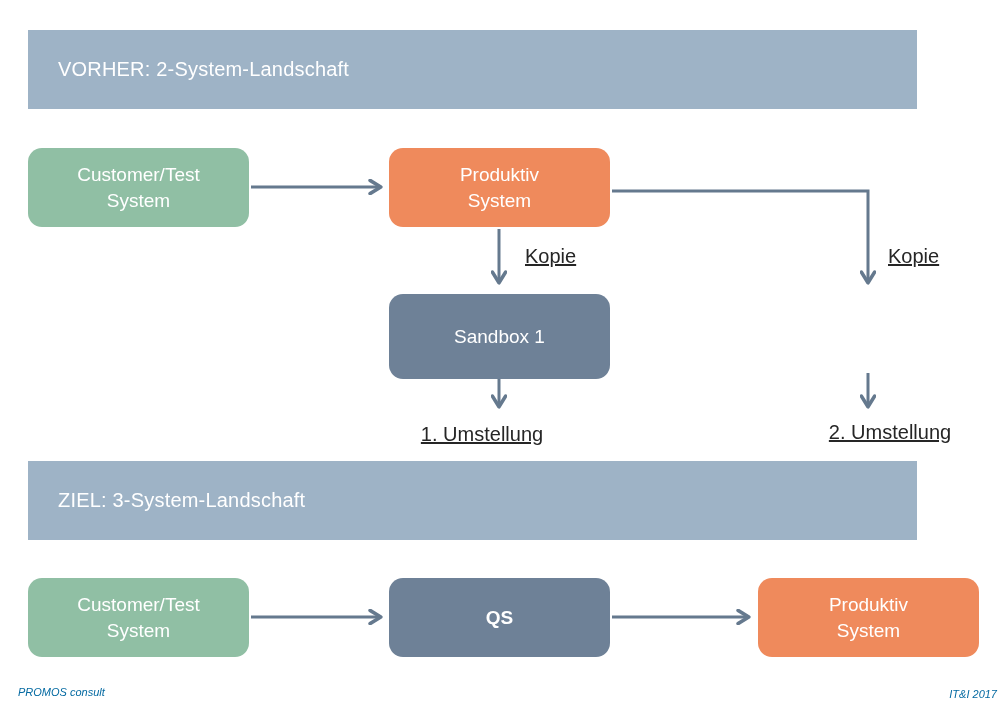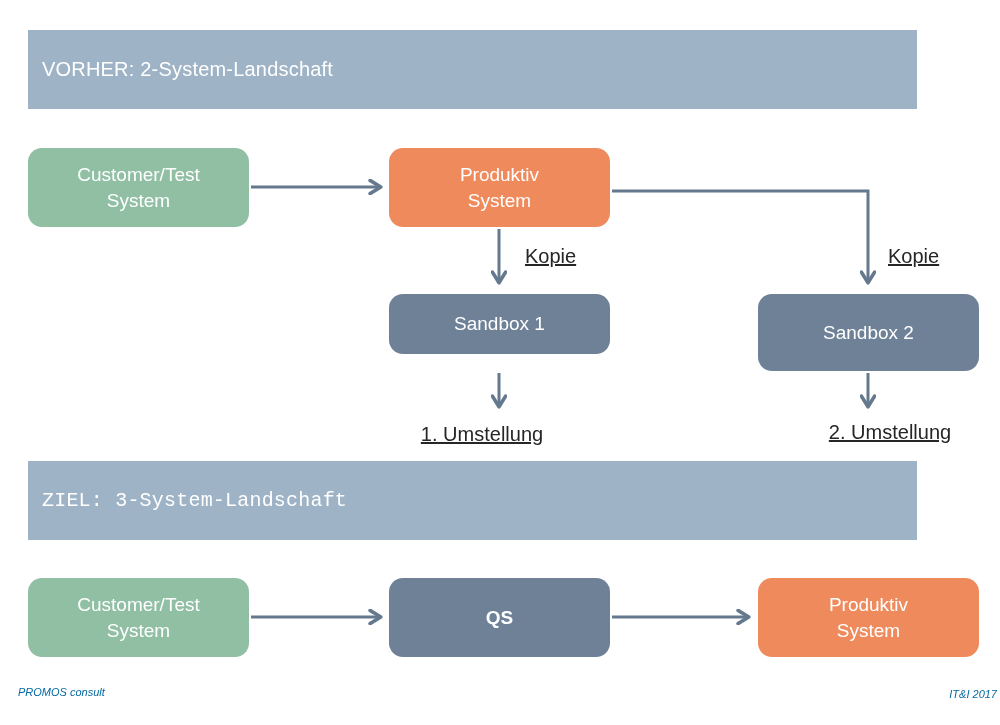--- a/index.html
+++ b/index.html
@@ -31,49 +31,49 @@
     fill: none;
   }
   .section-bar {
     position: absolute;
     left: 28px;
     width: 889px;
     height: 79px;
     background: var(--header_bg, #9eb3c6);
     display: flex;
     align-items: center;
-    padding-left: 14px;
+    padding-left: 30px;
     box-sizing: border-box;
     color: #ffffff;
     font-size: 20px;
     letter-spacing: 0.2px;
   }
   .bar-vorher { top: 30px; }
-  .bar-ziel   { top: 461px; font-family: Liberation Mono, monospace; }
+  .bar-ziel   { top: 461px; }
   .node {
     position: absolute;
     width: 221px;
     height: 79px;
     display: flex;
     align-items: center;
     justify-content: center;
     text-align: center;
     color: #ffffff;
     font-size: 19px;
     line-height: 1.35;
     white-space: pre-line;
     border-radius: 14px;
   }
   .node-green  { background: var(--green, #90bfa4); }
   .node-orange { background: var(--orange, #ef8a5c); }
   .node-slate  { background: var(--slate, #6e8197); }
 
   .pos-green1   { left: 28px;  top: 148px; }
   .pos-orange1  { left: 389px; top: 148px; }
-  .pos-sandbox1 { left: 389px; top: 294px; height: 60px; text-align: center; }
+  .pos-sandbox1 { left: 389px; top: 294px; height: 85px; text-align: center; }
   .pos-sandbox2 { left: 758px; top: 294px; height: 77px; }
   .pos-green2   { left: 28px;  top: 578px; }
   .pos-qs       { left: 389px; top: 578px; font-weight: bold; }
   .pos-orange2  { left: 758px; top: 578px; }
 
   .flow-label {
     position: absolute;
     color: var(--text_dark, #262626);
     font-size: 20px;
     white-space: nowrap;
@@ -121,23 +121,20 @@
     <span>Customer/Test
 System</span>
   </div>
   <div class="node node-orange pos-orange1">
     <span>Produktiv
 System</span>
   </div>
   <div class="node node-slate pos-sandbox1">
     <span>Sandbox 1</span>
   </div>
-  <div class="node node-slate pos-sandbox2">
-    <span>Sandbox 2</span>
-  </div>
 
   <div class="flow-label lbl-kopie-left">Kopie</div>
   <div class="flow-label lbl-kopie-right">Kopie</div>
   <div class="flow-label lbl-umst1">1. Umstellung</div>
   <div class="flow-label lbl-umst2">2. Umstellung</div>
 
   <div class="section-bar bar-ziel">
     <span>ZIEL: 3-System-Landschaft</span>
   </div>
 

